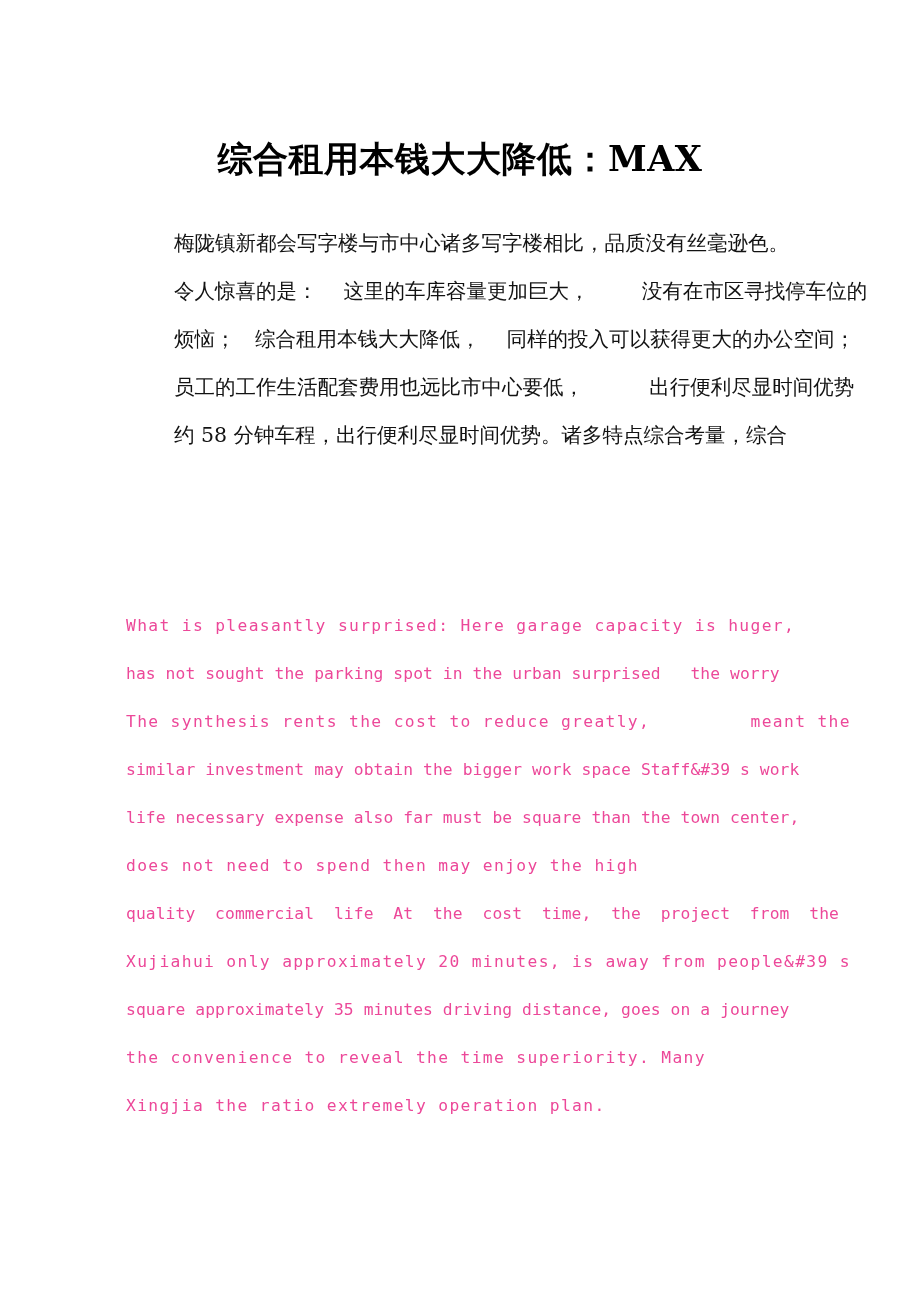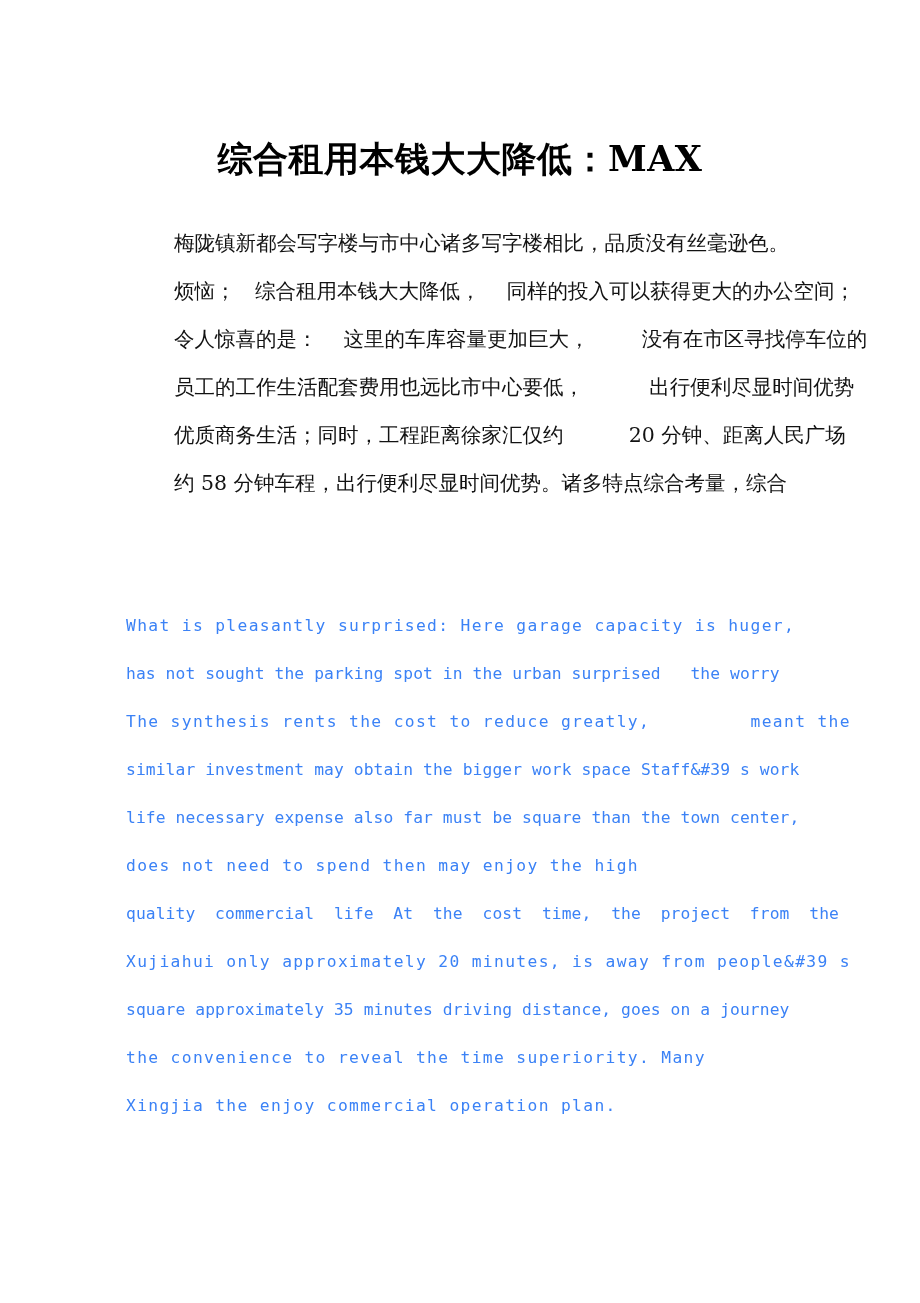--- a/index.html
+++ b/index.html
@@ -53,51 +53,50 @@
   .en-block {
     position: absolute;
     left: 126px;
     top: 602px;
     width: 672px;
   }
   .en-line {
     font-family: "DejaVu Sans Mono", "Liberation Mono", monospace;
     font-size: 16.3px;
     line-height: 48px;
-    color: #3b82f6;
+    color: #ec4899;
     white-space: pre;
     letter-spacing: 0.1px;
   }
   .en-line.wide {
     letter-spacing: 1.35px;
   }
 </style>
 </head>
 <body>
 
 <div class="page">
 
   <h1 class="doc-title">综合租用本钱大大降低：MAX</h1>
 
   <div class="cn-block">
     <div class="cn-line">梅陇镇新都会写字楼与市中心诸多写字楼相比，品质没有丝毫逊色。</div>
+    <div class="cn-line">令人惊喜的是：    这里的车库容量更加巨大，        没有在市区寻找停车位的</div>
     <div class="cn-line">烦恼；   综合租用本钱大大降低，    同样的投入可以获得更大的办公空间；</div>
-    <div class="cn-line">令人惊喜的是：    这里的车库容量更加巨大，        没有在市区寻找停车位的</div>
     <div class="cn-line">员工的工作生活配套费用也远比市中心要低，          出行便利尽显时间优势</div>
-    <div class="cn-line">优质商务生活；同时，工程距离徐家汇仅约          20 分钟、距离人民广场</div>
     <div class="cn-line">约 58 分钟车程，出行便利尽显时间优势。诸多特点综合考量，综合</div>
   </div>
 
   <div class="en-block">
     <div class="en-line wide">What is pleasantly surprised: Here garage capacity is huger,</div>
     <div class="en-line">has not sought the parking spot in the urban surprised   the worry</div>
     <div class="en-line wide">The synthesis rents the cost to reduce greatly,         meant the</div>
     <div class="en-line">similar investment may obtain the bigger work space Staff&amp;#39 s work</div>
     <div class="en-line">life necessary expense also far must be square than the town center,</div>
     <div class="en-line wide">does not need to spend then may enjoy the high</div>
     <div class="en-line">quality  commercial  life  At  the  cost  time,  the  project  from  the</div>
     <div class="en-line wide">Xujiahui only approximately 20 minutes, is away from people&amp;#39 s</div>
     <div class="en-line">square approximately 35 minutes driving distance, goes on a journey</div>
     <div class="en-line wide">the convenience to reveal the time superiority. Many</div>
-    <div class="en-line wide">Xingjia the enjoy commercial operation plan.</div>
+    <div class="en-line wide">Xingjia the ratio extremely operation plan.</div>
   </div>
 
 </div>
 
 </body></html>

